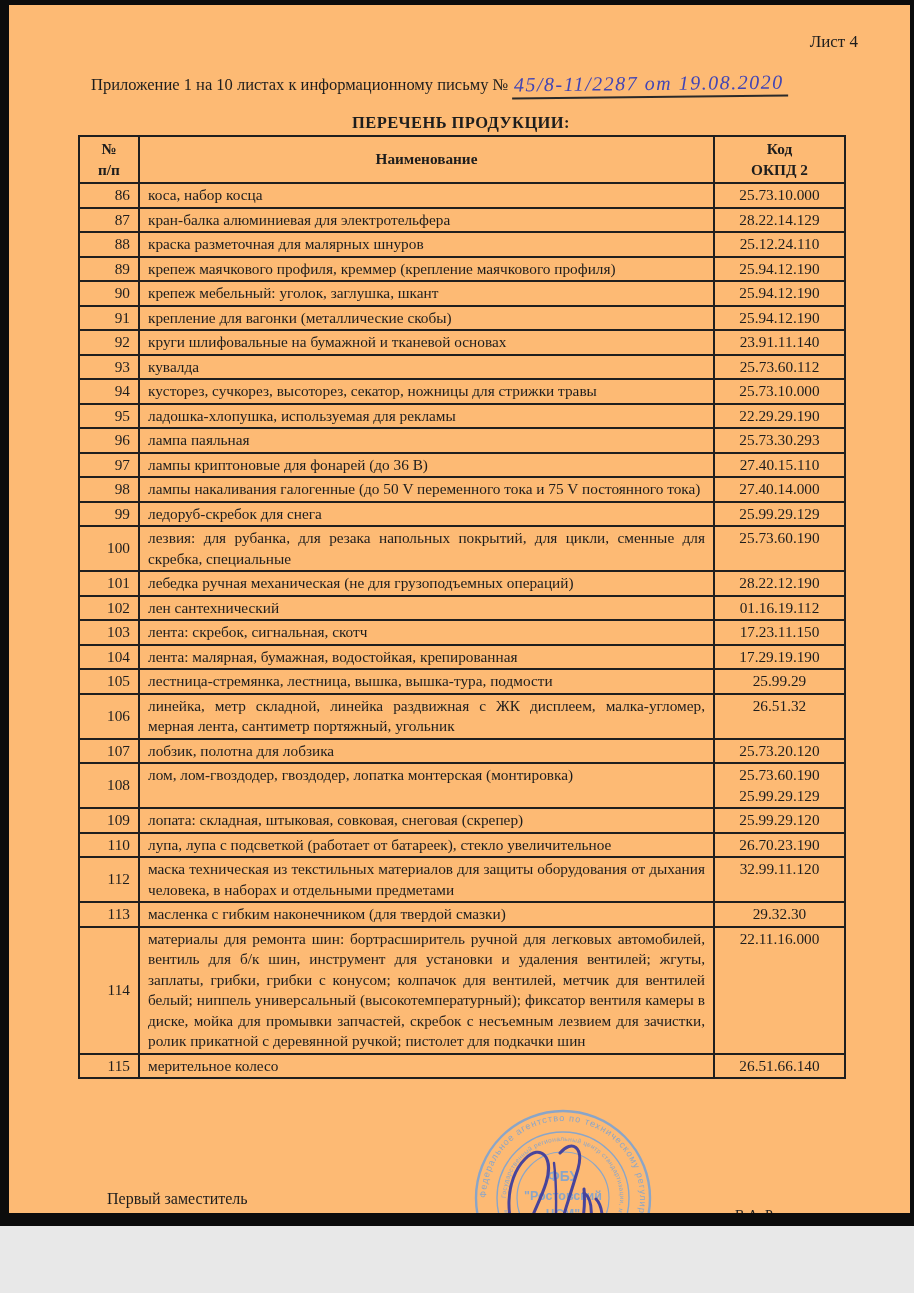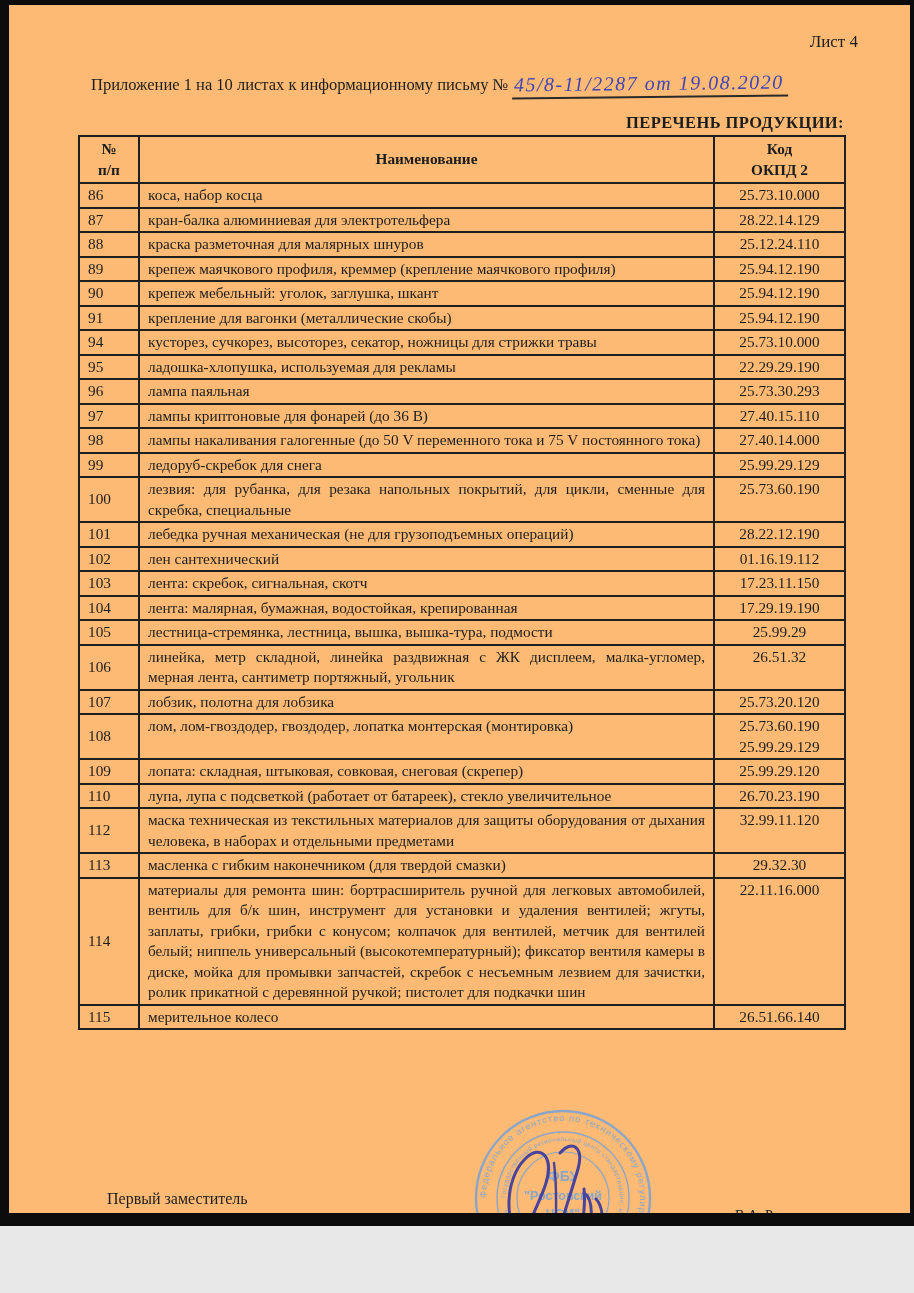--- a/index.html
+++ b/index.html
@@ -20,31 +20,31 @@
     display:inline-block;
     font-style:italic;
     color:#4145b5;
     font-size:20px;
     letter-spacing:1.5px;
     border-bottom:2px solid #2a2a2a;
     padding:0 4px 1px 2px;
     transform:rotate(-0.6deg);
     white-space:nowrap;
   }
-  .doc-title{position:absolute;top:108px;left:69px;width:766px;text-align:right;font-weight:bold;font-size:16.5px;letter-spacing:.4px;}
+  .doc-title{position:absolute;top:108px;left:69px;width:766px;text-align:center;font-weight:bold;font-size:16.5px;letter-spacing:.4px;}
   .table-wrap{position:absolute;top:130px;left:69px;width:768px;}
   table.products{border-collapse:collapse;width:768px;table-layout:fixed;}
   table.products th,table.products td{
     border:2px solid #1f1f1f;
     font-size:15.3px;line-height:20.5px;
     padding:1px 8px;
   }
   table.products th{font-weight:bold;text-align:center;white-space:pre-line;padding:2px 4px;}
   col.c1{width:60px;} col.c3{width:131px;}
-  td.cell-num{text-align:left;vertical-align:middle;padding:1px 2px;}
+  td.cell-num{text-align:right;vertical-align:middle;padding:1px 2px;}
   td.cell-name{text-align:justify;vertical-align:top;}
   td.cell-code{text-align:center;vertical-align:top;padding:1px 2px;}
   .signatory{position:absolute;left:98px;top:1182px;font-size:16px;line-height:24px;white-space:pre-line;}
   .signatory-name{position:absolute;left:726px;top:1203px;font-size:14px;}
   .executor{position:absolute;left:96px;top:1242px;font-size:18px;margin-top:39px;}
   .stamp-svg{position:absolute;left:448px;top:1096px;pointer-events:none;}
   .penmark-svg{position:absolute;left:746px;top:1228px;pointer-events:none;}
 </style>
 </head>
 <body>
@@ -109,20 +109,34 @@
             <td class="cell-name">крепеж мебельный: уголок, заглушка, шкант</td>
             <td class="cell-code">
               <div>25.94.12.190</div>
             </td>
           </tr>
           <tr>
             <td class="cell-num">91</td>
             <td class="cell-name">крепление для вагонки (металлические скобы)</td>
             <td class="cell-code">
               <div>25.94.12.190</div>
+            </td>
+          </tr>
+          <tr>
+            <td class="cell-num">92</td>
+            <td class="cell-name">круги шлифовальные на бумажной и тканевой основах</td>
+            <td class="cell-code">
+              <div>23.91.11.140</div>
+            </td>
+          </tr>
+          <tr>
+            <td class="cell-num">93</td>
+            <td class="cell-name">кувалда</td>
+            <td class="cell-code">
+              <div>25.73.60.112</div>
             </td>
           </tr>
           <tr>
             <td class="cell-num">94</td>
             <td class="cell-name">кусторез, сучкорез, высоторез, секатор, ножницы для стрижки травы</td>
             <td class="cell-code">
               <div>25.73.10.000</div>
             </td>
           </tr>
           <tr>

